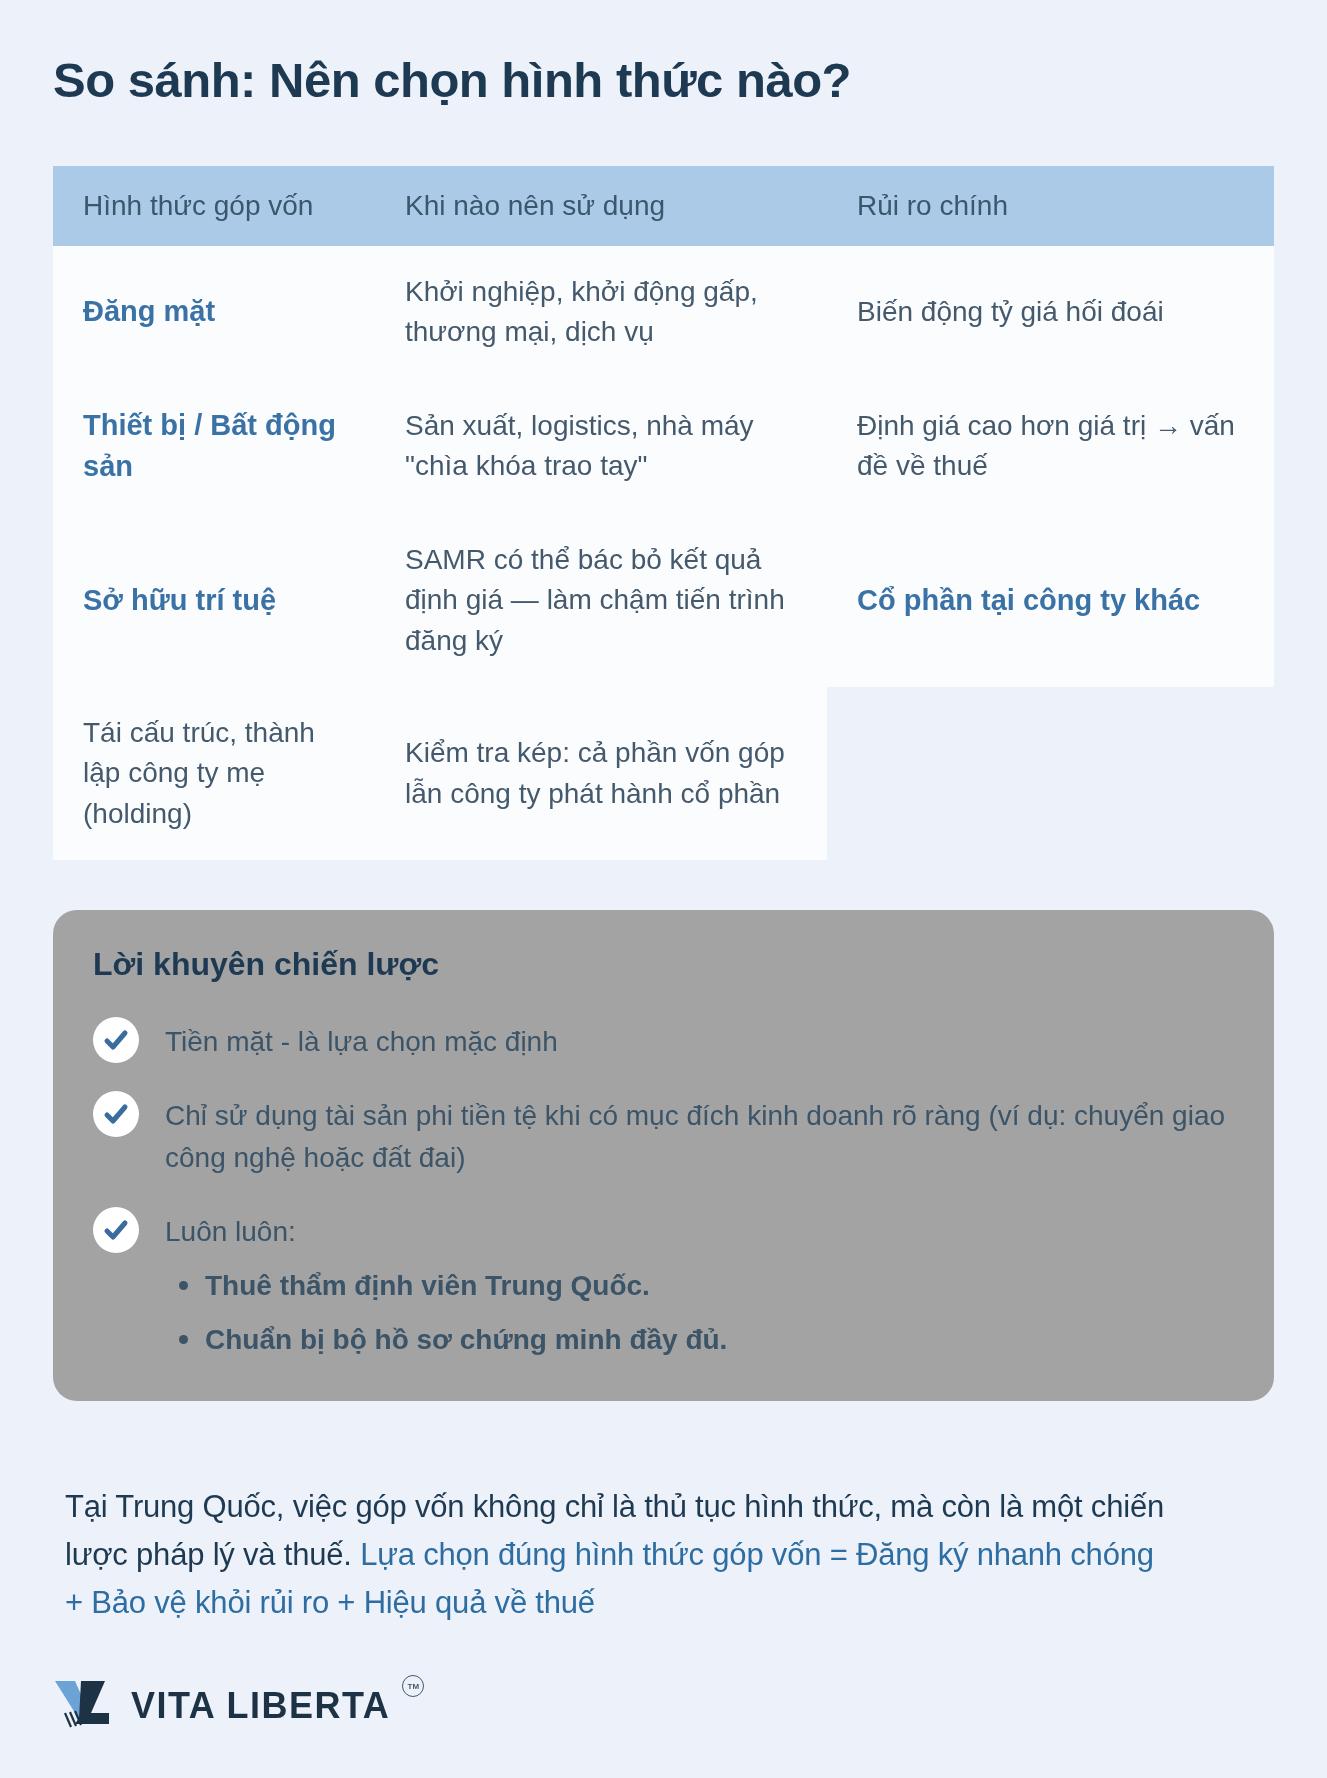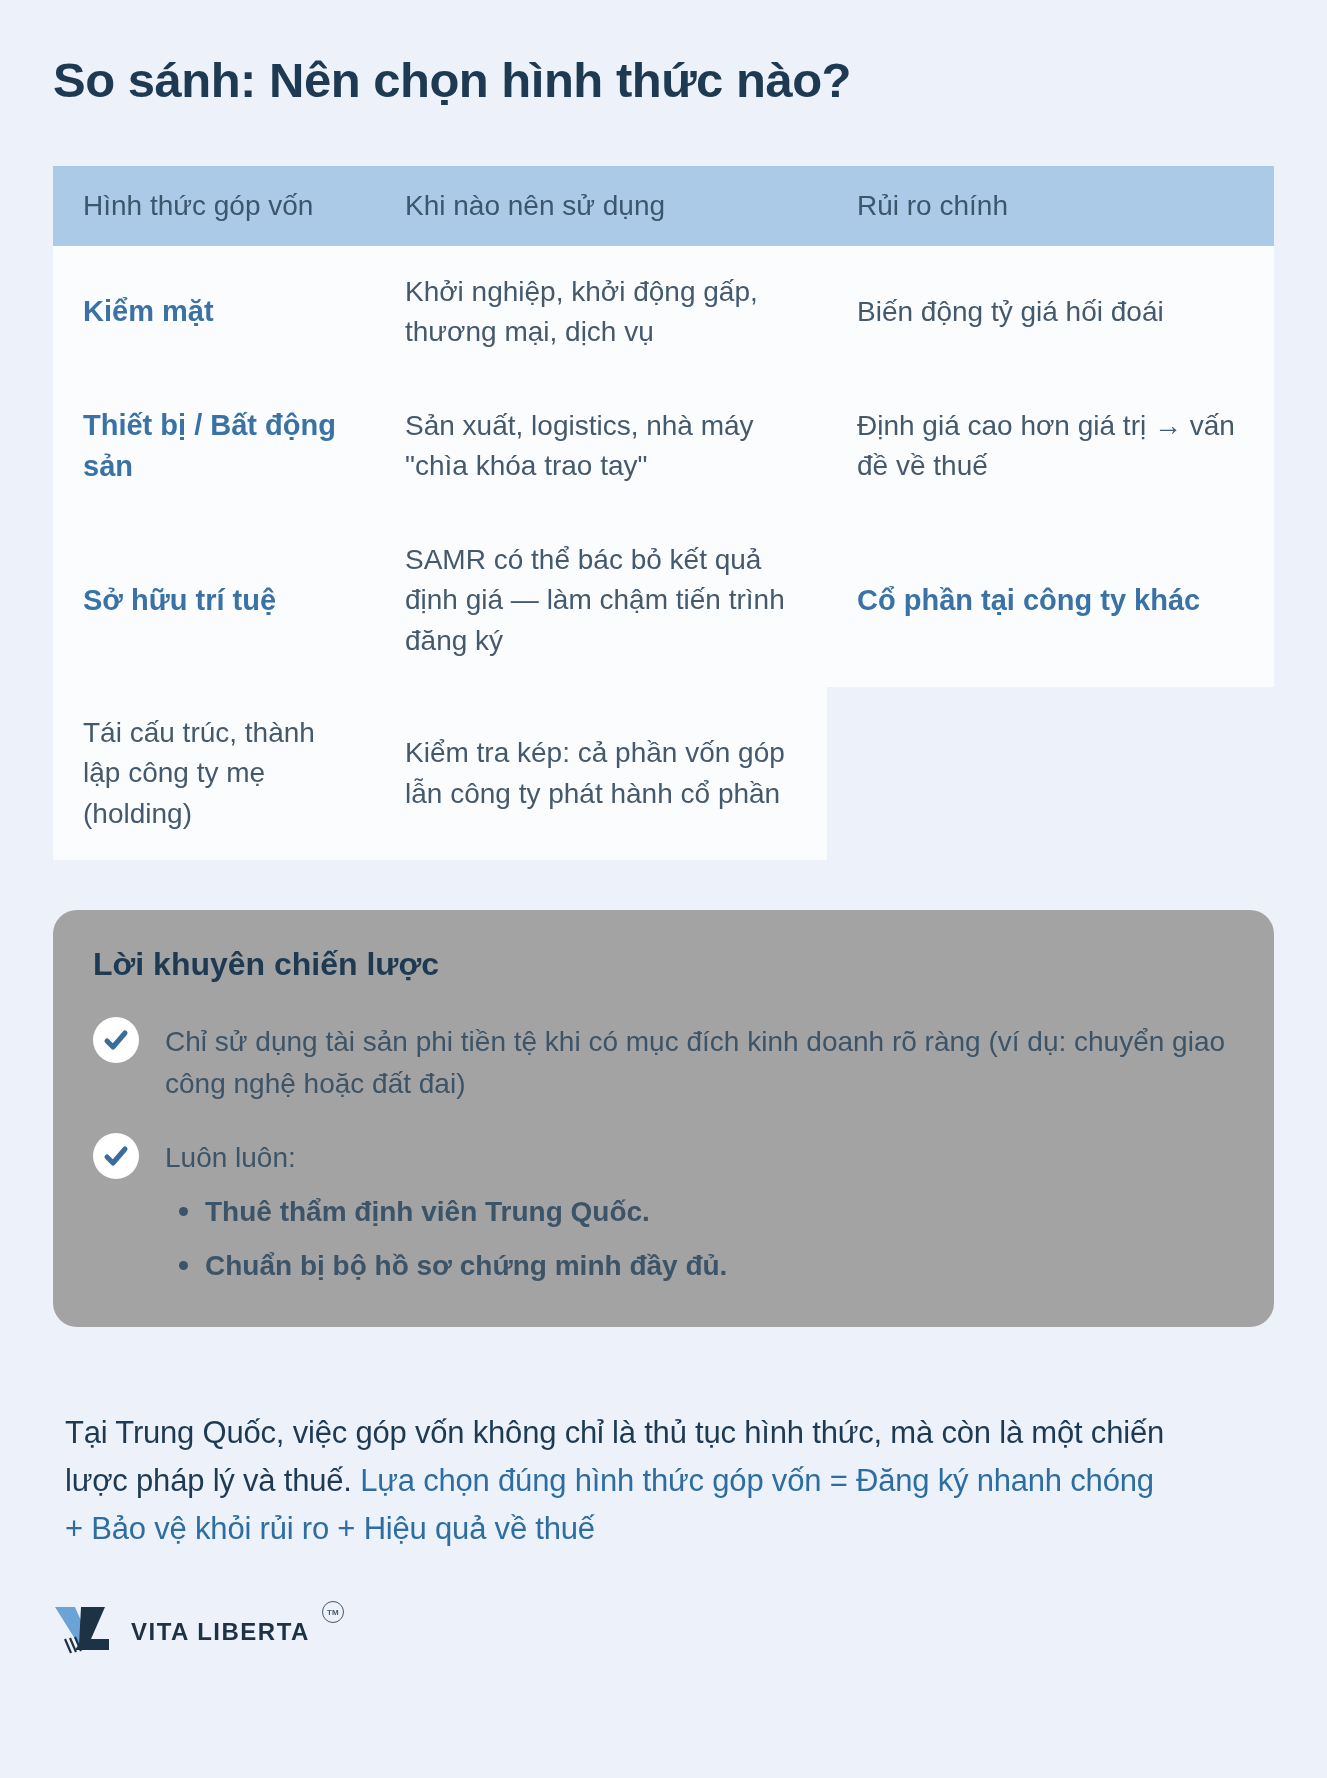--- a/index.html
+++ b/index.html
@@ -118,21 +118,21 @@
   }
   .footer-note .hl { color: #2e6da1; }
   
   .brand {
     margin-top: 52px;
     display: flex;
     align-items: center;
     gap: 20px;
   }
   .brand-name {
-    font-size: 24px;
+    font-size: 36px;
     font-weight: 900;
     letter-spacing: 1.5px;
     color: #1e3246;
   }
   .tm-badge {
     align-self: flex-start;
     margin-top: -4px;
     margin-left: -8px;
     width: 22px;
     height: 22px;
@@ -153,39 +153,47 @@
 <div class="page">
 
   <h1 class="page-title">So sánh: Nên chọn hình thức nào?</h1>
 
   <div class="cmp-table">
 
     <div class="cell th">Hình thức góp vốn</div>
     <div class="cell th">Khi nào nên sử dụng</div>
     <div class="cell th">Rủi ro chính</div>
 
-    <div class="cell form row1">Kiểm mặt</div>
+    <div class="cell form row1">Đăng mặt</div>
     <div class="cell row1">Khởi nghiệp, khởi động gấp, thương mại, dịch vụ</div>
     <div class="cell row1">Biến động tỷ giá hối đoái</div>
 
     <div class="cell form row2">Thiết bị / Bất động sản</div>
     <div class="cell row2">Sản xuất, logistics, nhà máy "chìa khóa trao tay"</div>
     <div class="cell row2">Định giá cao hơn giá trị → vấn đề về thuế</div>
 
     <div class="cell form row3">Sở hữu trí tuệ</div>
     <div class="cell row3">SAMR có thể bác bỏ kết quả định giá — làm chậm tiến trình đăng ký</div>
 
     <div class="cell form row4">Cổ phần tại công ty khác</div>
     <div class="cell row4">Tái cấu trúc, thành lập công ty mẹ (holding)</div>
     <div class="cell row4">Kiểm tra kép: cả phần vốn góp lẫn công ty phát hành cổ phần</div>
   </div>
 
   <div class="advice">
     <h2 class="advice-title">Lời khuyên chiến lược</h2>
 
+    <div class="advice-item">
+      <span class="check-circle">
+        <svg width="26" height="26" viewBox="0 0 26 26" aria-hidden="true">
+          <path d="M4 14 L10 20 L22 6" fill="none" stroke="#3a6d9e" stroke-width="5" stroke-linecap="round" stroke-linejoin="round"></path>
+        </svg>
+      </span>
+      <p>Tiền mặt - là lựa chọn mặc định</p>
+    </div>
 
     <div class="advice-item">
       <span class="check-circle">
         <svg width="26" height="26" viewBox="0 0 26 26" aria-hidden="true">
           <path d="M4 14 L10 20 L22 6" fill="none" stroke="#3a6d9e" stroke-width="5" stroke-linecap="round" stroke-linejoin="round"></path>
         </svg>
       </span>
       <p>Chỉ sử dụng tài sản phi tiền tệ khi có mục đích kinh doanh rõ ràng (ví dụ: chuyển giao công nghệ hoặc đất đai)</p>
     </div>
 

